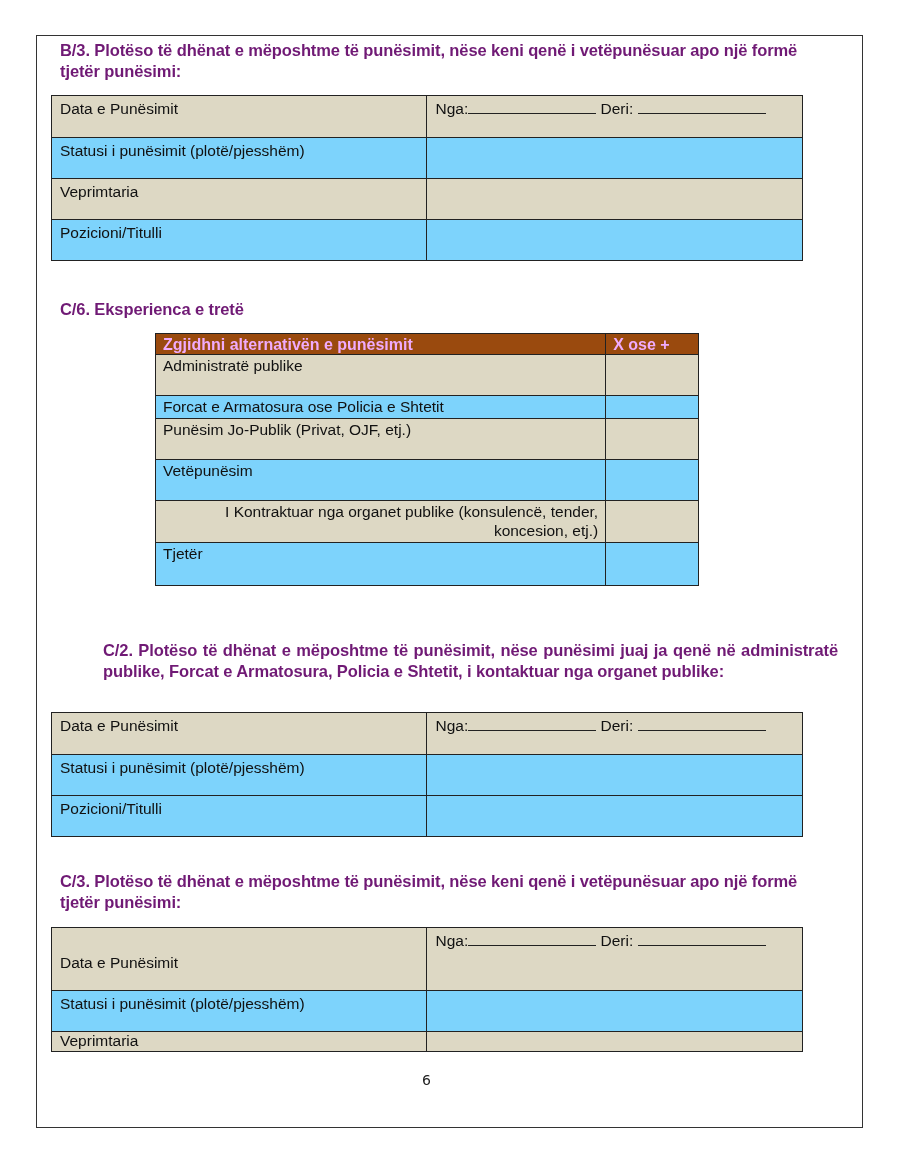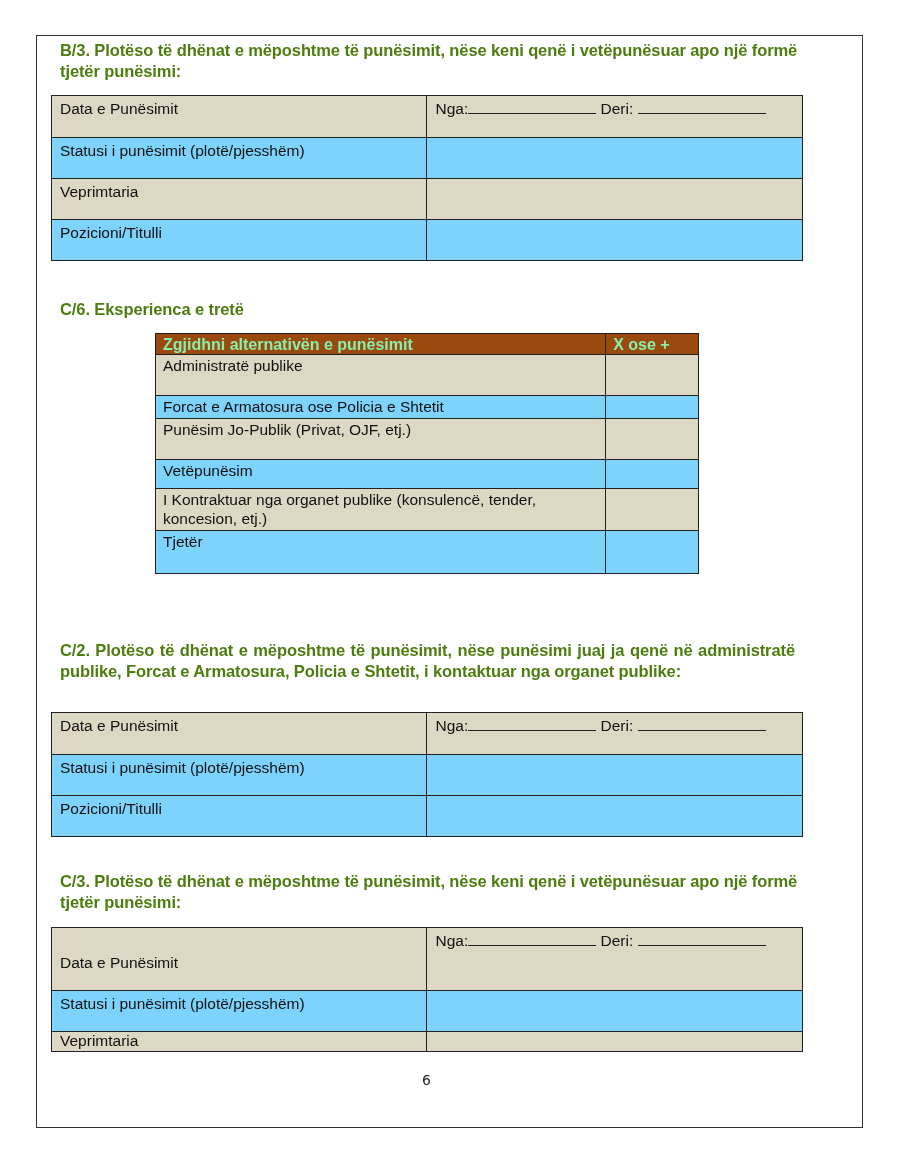--- a/index.html
+++ b/index.html
@@ -1,33 +1,33 @@
 <!DOCTYPE html>
 <html><head>
 <meta charset="utf-8">
 <style>
   html, body { margin:0; padding:0; background:#ffffff; }
   body { width:900px; height:1165px; position:relative; overflow:hidden;
          font-family:"Liberation Sans", sans-serif; color:#111; }
   .page-border { position:absolute; left:36px; top:35px; width:827px; height:1093px;
                  border:1px solid #333; box-sizing:border-box; }
   .heading { position:absolute; font-weight:bold; font-size:16.5px; line-height:21px;
-             color:#4d7c0f; letter-spacing:-0.1px; }
-  .heading.justify { text-align:justify; }
+             color:#701a75; letter-spacing:-0.1px; }
+  .heading.justify { text-align:justify;margin-left:43px; }
   table.form { position:absolute; border-collapse:collapse; font-size:15.5px; }
   table.form td { border:1.5px solid #222; vertical-align:top; padding:3px 8px 0 8px;
                   box-sizing:border-box; line-height:19px; }
   .tan { background:#ddd8c4; }
   .white { background:#7dd3fc; }
   .blank { display:inline-block; border-bottom:1.3px solid #222; vertical-align:baseline;
            height:14px; }
   table.choice { position:absolute; border-collapse:collapse; font-size:15.5px; }
   table.choice td { border:1.5px solid #222; vertical-align:top; padding:1px 7px 0 7px;
                     box-sizing:border-box; line-height:20px;margin-top:12px; }
-  table.choice th { background:#9a4a0e; color:#86efac; font-weight:bold; text-align:left;
+  table.choice th { background:#9a4a0e; color:#f0abfc; font-weight:bold; text-align:left;
                     padding:0 7px; font-size:16px; height:21px; border:1.5px solid #222;
                     box-sizing:border-box; line-height:19px; }
   .page-num { position:absolute; left:422px; top:1072px; font-size:14px;
               font-family:"DejaVu Sans", sans-serif; color:#222; }
 </style>
 </head>
 <body>
 
 <div class="page-border"></div>
 
@@ -79,26 +79,26 @@
     <td></td>
   </tr>
   <tr class="white" style="height:23px">
     <td>Forcat e Armatosura ose Policia e Shtetit</td>
     <td></td>
   </tr>
   <tr class="tan" style="height:41px">
     <td>Punësim Jo-Publik (Privat, OJF, etj.)</td>
     <td></td>
   </tr>
-  <tr class="white" style="height:29px">
+  <tr class="white" style="height:41px">
     <td>Vetëpunësim</td>
     <td></td>
   </tr>
   <tr class="tan" style="height:42px">
-    <td style="line-height:19px;">I Kontraktuar nga organet publike (konsulencë, tender, koncesion, etj.)</td>
+    <td style="line-height:19px;text-align:right;">I Kontraktuar nga organet publike (konsulencë, tender, koncesion, etj.)</td>
     <td></td>
   </tr>
   <tr class="white" style="height:43px">
     <td>Tjetër</td>
     <td></td>
   </tr>
 </tbody>
   </table>
 
 <div class="heading justify" style="left:60px; top:640px; width:735px;">C/2. Plotëso të dhënat e mëposhtme të punësimit, nëse punësimi juaj ja qenë në administratë publike, Forcat e Armatosura, Policia e Shtetit, i kontaktuar nga organet publike:</div>

